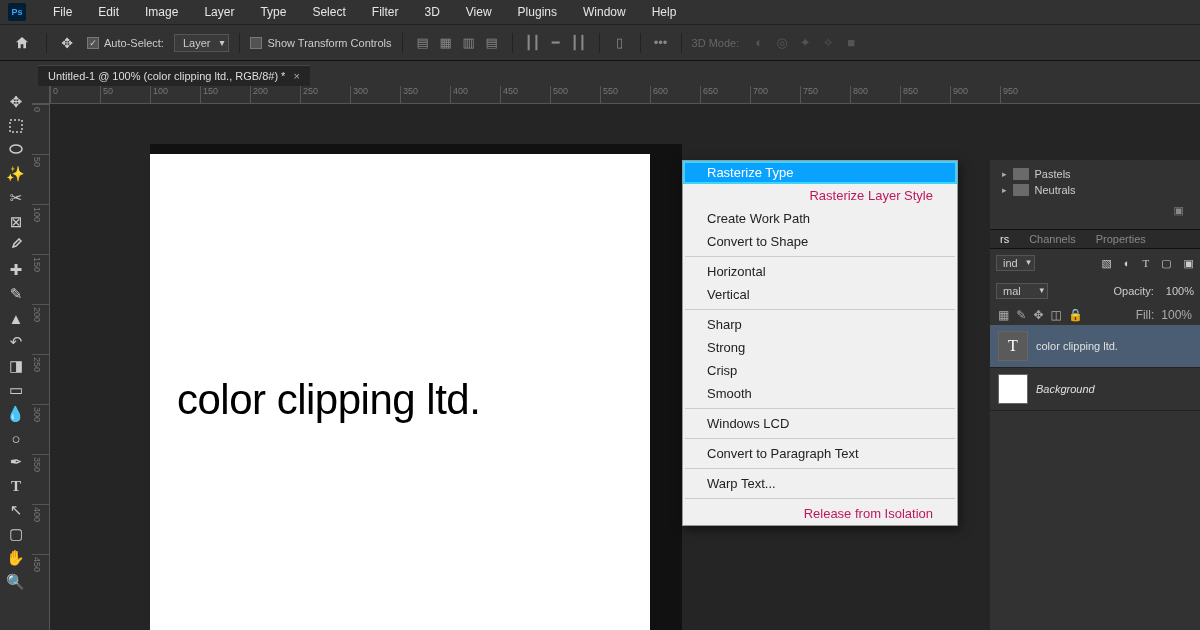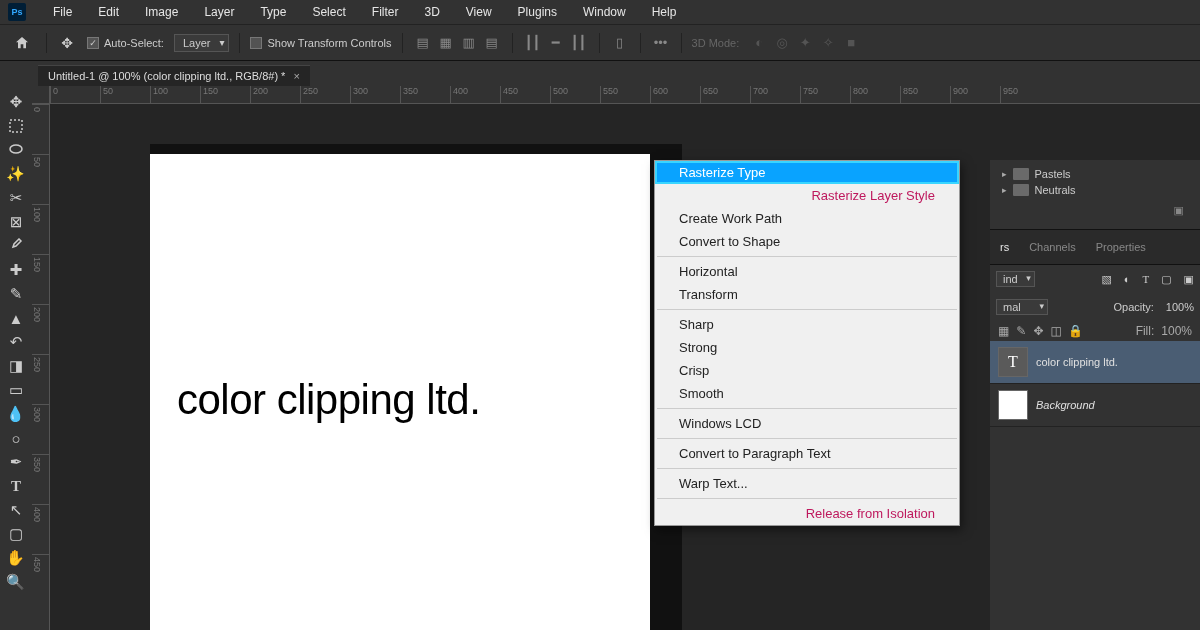--- a/index.html
+++ b/index.html
@@ -33,32 +33,32 @@
 .ruler-h { position: absolute; top: 0; left: 18px; right: 0; height: 18px; background: #323232; border-bottom: 1px solid #555; overflow: hidden; display: flex; }
 .ruler-v { position: absolute; top: 18px; left: 0; width: 18px; bottom: 0; background: #323232; border-right: 1px solid #555; overflow: hidden; display: flex; flex-direction: column; }
 .ruler-corner { position: absolute; top: 0; left: 0; width: 18px; height: 18px; background: #323232; border-right: 1px solid #555; border-bottom: 1px solid #555; }
 .ruler-tick { color: #777; font-size: 9px; width: 50px; flex-shrink: 0; text-align: left; border-left: 1px solid #555; padding-left: 2px; }
 .ruler-vtick { color: #777; font-size: 9px; height: 50px; flex-shrink: 0; border-top: 1px solid #555; writing-mode: vertical-lr; padding-top: 2px; }
 
 .dark-rect { position: absolute; top: 58px; left: 118px; width: 532px; height: 530px; background: #111; }
 .canvas { position: absolute; top: 68px; left: 118px; width: 500px; height: 530px; background: #fff; }
 .canvas-text { position: absolute; top: 290px; left: 145px; font-size: 42px; font-weight: 500; color: #000; letter-spacing: -0.5px; }
 
-.context-menu { position: absolute; top: 160px; left: 654px; width: 306px; background: #f0f0f0; border: 1px solid #999; box-shadow: 2px 4px 10px rgba(0,0,0,0.5); font-size: 13px; color: #222; }
+.context-menu { position: absolute; top: 160px; left: 682px; width: 276px; background: #f0f0f0; border: 1px solid #999; box-shadow: 2px 4px 10px rgba(0,0,0,0.5); font-size: 13px; color: #222; }
 .ctx-item { padding: 4px 24px; }
 .ctx-item.disabled { color: #be185d; text-align: right; }
 .ctx-item.highlight { background: #09a3ff; color: #fff; border: 2px solid #39d5ff; padding: 2px 22px; }
 .ctx-sep { height: 1px; background: #ccc; margin: 3px 2px; }
 
 .rightpanel { position: absolute; top: 160px; right: 0; width: 210px; bottom: 0; background: #323232; color: #ccc; font-size: 11px; }
 .swatch-sec { padding: 6px 12px; }
 .swatch-row { display: flex; align-items: center; gap: 6px; padding: 2px 0; }
 .swatch-arrow { font-size: 9px; color: #aaa; }
 .swatch-folder { width: 16px; height: 12px; background: #6a6a6a; border-radius: 1px; }
-.panel-tabs { display: flex; background: #2a2a2a; border-top: 1px solid #111; border-bottom: 1px solid #111; height: 36px; align-items: center; }
+.panel-tabs { display: flex; background: #2a2a2a; border-top: 1px solid #111; border-bottom: 1px solid #111; height: 20px; align-items: center; }
 .panel-tab { padding: 6px 10px; color: #888; }
 .panel-tab.active { color: #e6e6e6; }
 .layer-opts { padding: 6px 6px; display: flex; align-items: center; gap: 12px; }
 .layer-dd { background: #3a3a3a; border: 1px solid #555; padding: 1px 16px 1px 6px; font-size: 11px; color: #ccc; position: relative; }
 .layer-dd::after { content: "▾"; position: absolute; right: 3px; top: 1px; font-size: 9px; }
 .layer-icon-row { display: flex; gap: 7px; padding: 3px 8px; color: #aaa; font-size: 12px; align-items: center; }
 .layer-row { display: flex; align-items: center; padding: 6px 8px; gap: 8px; border-bottom: 1px solid #222; }
 .layer-row.active { background: #4a5d73; }
 .layer-thumb { width: 30px; height: 30px; background: #fff; border: 1px solid #666; display: flex; align-items: center; justify-content: center; }
 .type-thumb { background: #5a5a5a; color: #fff; font-size: 16px; font-family: serif; }
@@ -221,21 +221,21 @@
   </div>
 </div>
 
 <div class="context-menu">
   <div class="ctx-item highlight">Rasterize Type</div>
   <div class="ctx-item disabled">Rasterize Layer Style</div>
   <div class="ctx-item">Create Work Path</div>
   <div class="ctx-item">Convert to Shape</div>
   <div class="ctx-sep"></div>
   <div class="ctx-item">Horizontal</div>
-  <div class="ctx-item">Transform</div>
+  <div class="ctx-item">Vertical</div>
   <div class="ctx-sep"></div>
   <div class="ctx-item">Sharp</div>
   <div class="ctx-item">Strong</div>
   <div class="ctx-item">Crisp</div>
   <div class="ctx-item">Smooth</div>
   <div class="ctx-sep"></div>
   <div class="ctx-item">Windows LCD</div>
   <div class="ctx-sep"></div>
   <div class="ctx-item">Convert to Paragraph Text</div>
   <div class="ctx-sep"></div>

